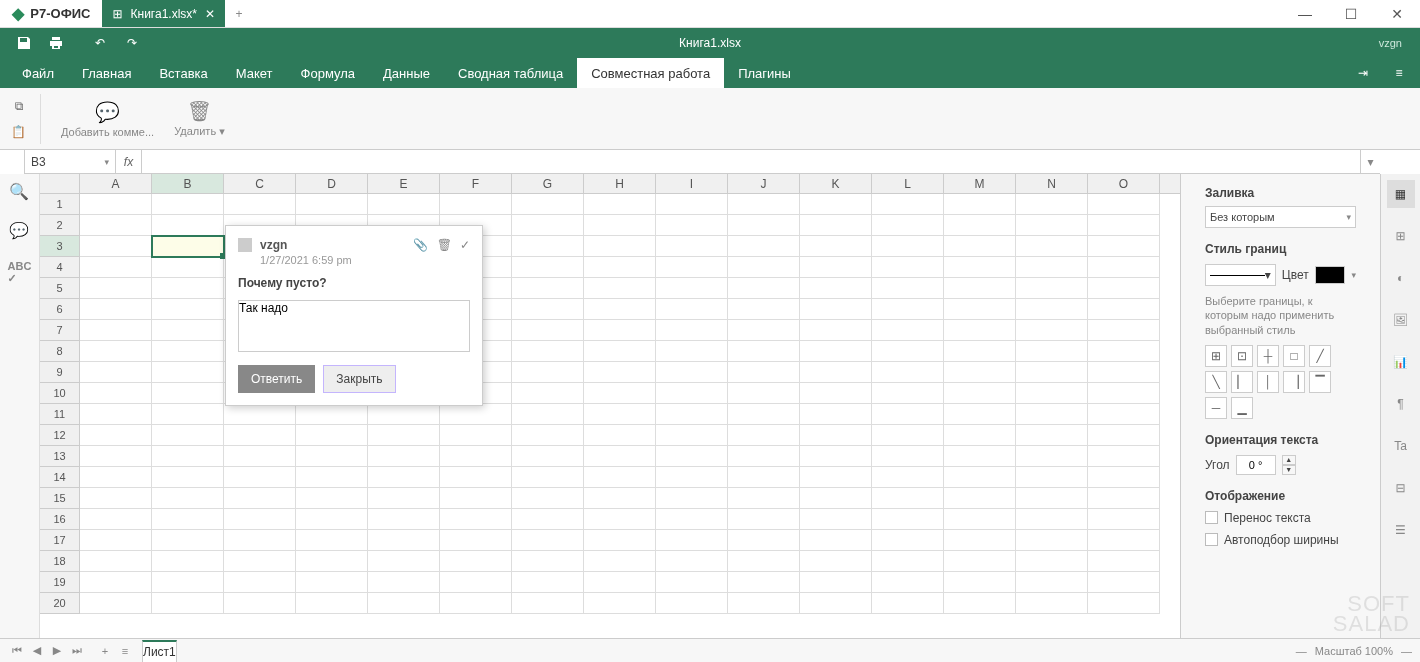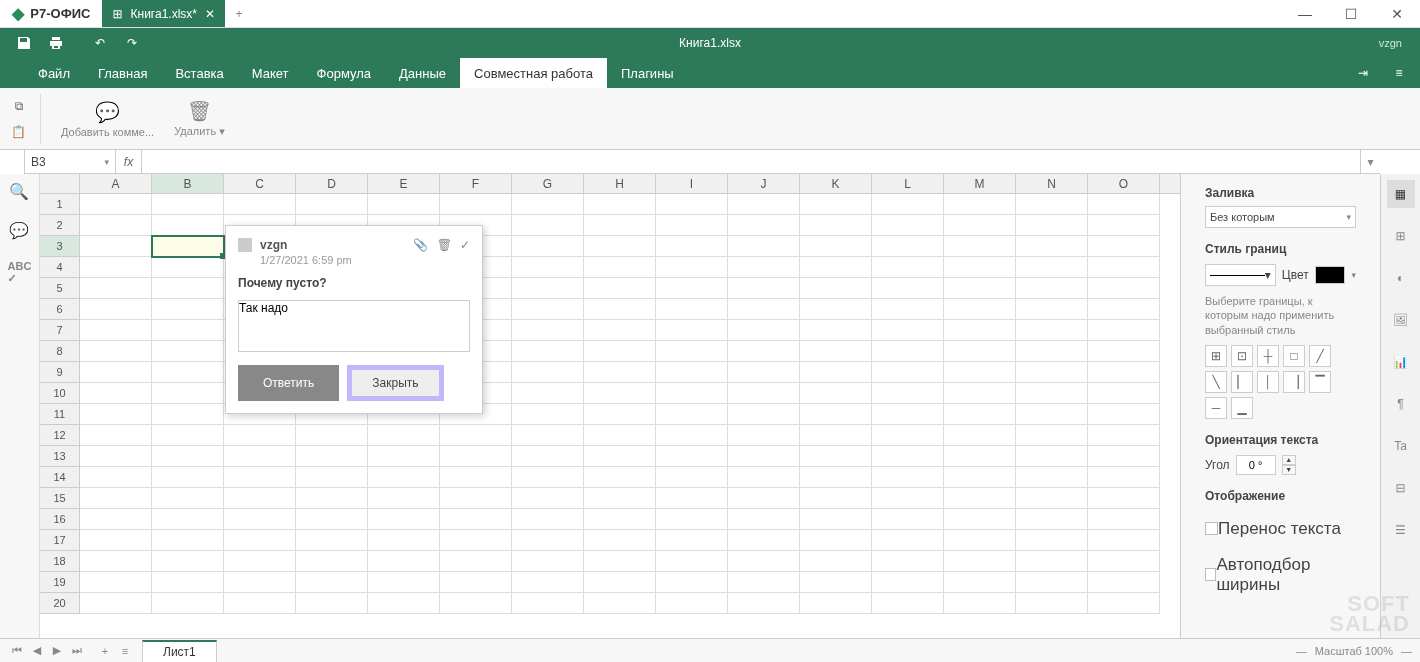--- a/index.html
+++ b/index.html
@@ -15,21 +15,21 @@
 .win-controls { margin-left: auto; display: flex; }
 .win-btn { width: 46px; display: flex; align-items: center; justify-content: center; color: #555; cursor: pointer; font-size: 14px; }
 
 
 .toolbar { height: 30px; background: #2d7a5a; display: flex; align-items: center; padding: 0 8px; color: #fff; }
 .tool-btn { width: 32px; height: 30px; display: flex; align-items: center; justify-content: center; cursor: pointer; }
 .doc-title { position: absolute; left: 50%; transform: translateX(-50%); color: #fff; font-size: 12px; }
 .user-label { margin-left: auto; color: #cde8db; font-size: 11px; padding-right: 10px; }
 
 
-.menubar { height: 30px; background: #2d7a5a; display: flex; align-items: stretch; padding-left: 24px; justify-content: space-between; }
+.menubar { height: 30px; background: #2d7a5a; display: flex; align-items: stretch; padding-left: 8px; justify-content: space-between; }
 .menu-item { padding: 0 14px; display: flex; align-items: center; color: #fff; font-size: 13px; cursor: pointer; }
 .menu-item.active { background: #fff; color: #333; }
 .menu-right { margin-left: auto; display: flex; align-items: center; padding-right: 8px; gap: 10px; }
 .menu-right-btn { color: #fff; cursor: pointer; width: 26px; text-align: center; }
 
 
 .ribbon { height: 62px; background: #f7f7f7; border-bottom: 1px solid #ccc; display: flex; align-items: center; padding-left: 8px; gap: 20px; }
 .ribbon-group-side { display: flex; flex-direction: column; gap: 6px; padding-right: 10px; border-right: 1px solid #ddd; height: 50px; justify-content: center; }
 .ribbon-side-btn { width: 22px; height: 20px; display: flex; align-items: center; justify-content: center; color: #666; cursor: pointer; }
 .ribbon-btn { display: flex; flex-direction: column; align-items: center; gap: 2px; color: #888; cursor: pointer; font-size: 11px; }
@@ -70,49 +70,49 @@
 .comment-popup { position: absolute; left: 225px; top: 225px; width: 258px; background: #fff; border: 1px solid #ccc; box-shadow: 2px 2px 8px rgba(0,0,0,0.2); padding: 12px; z-index: 100; }
 .comment-head { display: flex; align-items: center; gap: 8px; }
 .comment-avatar { width: 14px; height: 14px; background: #ccc; }
 .comment-author { font-weight: bold; color: #555; flex: 1; }
 .comment-actions { display: flex; gap: 8px; color: #888; }
 .comment-actions span { cursor: pointer; }
 .comment-date { color: #999; font-size: 11px; margin-top: 2px; margin-left: 22px; }
 .comment-text { margin-top: 10px; color: #444; font-weight: bold; }
 .reply-box { width: 100%; height: 52px; margin-top: 10px; border: 1px solid #ccc; padding: 0; font-size: 12px; resize: none; outline: none; }
 .comment-btns { display: flex; gap: 8px; margin-top: 10px; }
-.btn { padding: 6px 20px; font-size: 12px; cursor: pointer; border: 5px solid #c4b5fd; background: #eee; color: #444; }
+.btn { padding: 6px 12px; font-size: 12px; cursor: pointer; border: 1px solid #c4b5fd; background: #eee; color: #444; }
 .btn.primary { background: #888; color: #fff; border-color: #888; }
 
 
 .panel-label { font-weight: bold; margin-bottom: 6px; margin-top: 4px; }
 .panel-select { width: 100%; height: 22px; border: 1px solid #ccc; background: #fff; font-size: 11px; padding: 0 4px; display: flex; align-items: center; justify-content: space-between; }
 .panel-select .caret { color: #888; font-size: 9px; }
 .panel-row { display: flex; align-items: center; gap: 6px; margin-top: 8px; }
 .border-style { width: 82px; height: 22px; border: 1px solid #ccc; background: #fff; display: flex; align-items: center; padding: 0 4px; justify-content: space-between; }
 .border-line { flex: 1; height: 1px; background: #000; }
 .color-sw { width: 36px; height: 18px; background: #000; border: 1px solid #ccc; }
 .hint { color: #888; font-size: 11px; margin-top: 8px; line-height: 1.3; }
 .border-grid { display: flex; flex-wrap: wrap; gap: 4px; margin-top: 8px; }
 .border-btn { width: 22px; height: 22px; border: 1px solid #ccc; background: #fff; cursor: pointer; display: flex; align-items: center; justify-content: center; font-size: 12px; color: #666; }
 .angle-input { width: 40px; height: 20px; border: 1px solid #ccc; text-align: center; font-size: 11px; }
 .spinner { display: flex; flex-direction: column; }
 .spin { width: 14px; height: 10px; border: 1px solid #ccc; font-size: 7px; text-align: center; line-height: 8px; cursor: pointer; background: #f7f7f7; }
-.chk-row { display: flex; align-items: center; margin-top: 16px; font-size: 17px; }
+.chk-row { display: flex; align-items: center; gap: 6px; margin-top: 8px; font-size: 12px; }
 .chk { width: 13px; height: 13px; border: 1px solid #bbb; background: #fff; }
 
 
 .statusbar { height: 24px; background: #f7f7f7; border-top: 1px solid #ccc; display: flex; align-items: center; padding: 0 8px; font-size: 11px; color: #888; position: absolute; bottom: 0; left: 0; right: 0; }
 .sheet-nav { display: flex; align-items: center; gap: 2px; }
 .nav-btn { width: 18px; height: 18px; display: flex; align-items: center; justify-content: center; cursor: pointer; color: #888; }
-.sheet-tab { padding: 3px 20px; border: 1px solid #ccc; border-bottom: none; background: #fff; margin-left: 6px; font-size: 12px; color: #333; border-top: 2px solid #2d7a5a; }
+.sheet-tab { padding: 3px 0; border: 1px solid #ccc; border-bottom: none; background: #fff; margin-left: 6px; font-size: 12px; color: #333; border-top: 2px solid #2d7a5a; }
 .status-right { margin-left: auto; display: flex; align-items: center; gap: 8px; }
 
 
-.watermark { position: absolute; right: 10px; bottom: 28px; opacity: 0.25; font-size: 22px; font-weight: bold; color: #999; letter-spacing: 1px; text-align: right; line-height: 0.9; pointer-events: none; }
+.watermark { position: absolute; right: 10px; bottom: 28px; opacity: 0.25; font-size: 22px; font-weight: normal; color: #999; letter-spacing: 1px; text-align: right; line-height: 0.9; pointer-events: none; }
 
 .hscroll { height: 16px; border-top: 1px solid #ccc; background: #f4f4f4; margin-left: 40px; margin-right: 240px; position: relative; }
 .hscroll-thumb { position: absolute; left: 0; top: 2px; height: 12px; width: 140px; background: #ccc; border-radius: 2px; }
 </style>
 </head>
 <body>
 
 <div class="titlebar">
   <div class="logo">
     <span class="logo-icon">◆</span>
@@ -148,20 +148,21 @@
   <div class="user-label">vzgn</div>
 </div>
 
 <div class="menubar">
   <div class="menu-item">Файл</div>
   <div class="menu-item">Главная</div>
   <div class="menu-item">Вставка</div>
   <div class="menu-item">Макет</div>
   <div class="menu-item">Формула</div>
   <div class="menu-item">Данные</div>
+  <div class="menu-item">Сводная таблица</div>
   <div class="menu-item active">Совместная работа</div>
   <div class="menu-item">Плагины</div>
   <div class="menu-right">
     <div class="menu-right-btn">⇥</div>
     <div class="menu-right-btn">≡</div>
   </div>
 </div>
 
 <div class="ribbon">
   <div class="ribbon-group-side">

